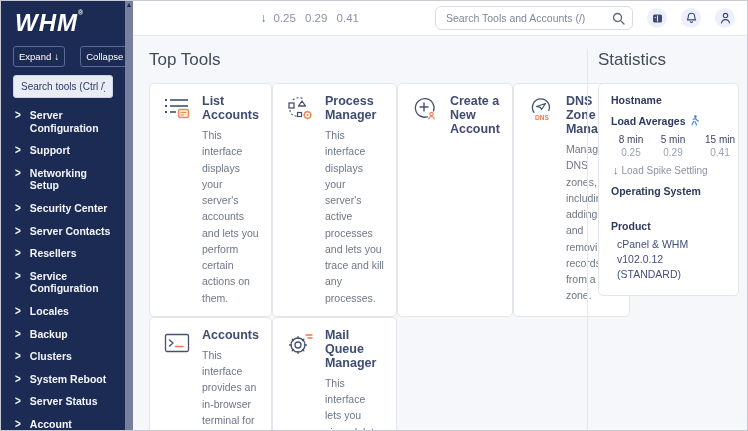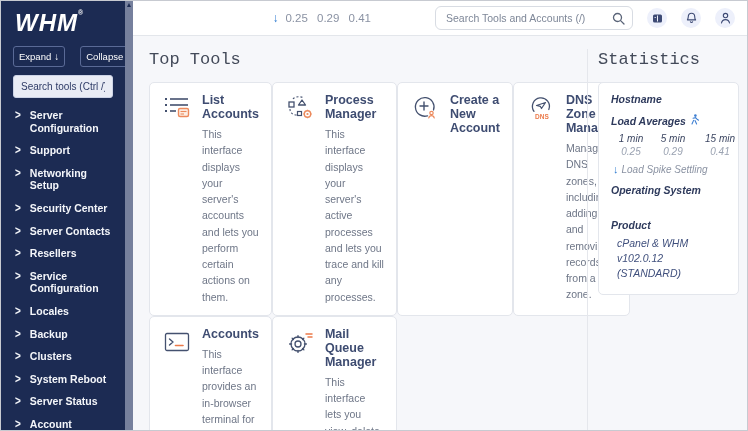--- a/index.html
+++ b/index.html
@@ -25,47 +25,47 @@
   .side-scrollbar .up { display:block; text-align:center; color:#1c2b53; font-size:7px; line-height:8px; }
 
   
   .right { flex:1; display:flex; flex-direction:column; min-width:0; }
 
   
   .topbar { height:35px; flex-shrink:0; background:#fff; border-bottom:1px solid #e3e6eb; display:flex; align-items:center; padding:0 12px; }
   .load-group { margin-left:auto; display:flex; align-items:center; gap:7px; font-size:11.5px; color:#8a92a3; }
   .load-group .blue-arrow { color:#2f7cd1; font-size:12px; }
   .load-values { word-spacing:6px;text-align:right; }
-  .top-search { position:relative; margin-left:16px;padding-left:48px; }
+  .top-search { position:relative; margin-left:28px;padding-left:48px; }
   .top-search input { width:198px; height:24px; border:1px solid #d8dce3; border-radius:6px; font-size:10.5px; padding:0 26px 0 10px; color:#4a5368; font-family:inherit; background:#fff; }
   .top-search input::placeholder { color:#7e8798; opacity:1; }
   .top-search .mag { position:absolute; right:8px; top:5px; }
   .circle-btn { width:20px; height:20px; border-radius:50%; background:#edf0fb; border:none; margin-left:14px; display:flex; align-items:center; justify-content:center; cursor:pointer; flex-shrink:0; }
 
   
   .content { flex:1; background:#f6f7fa; padding:13px 8px 0 16px; overflow:hidden; }
   .cols { display:flex; }
   .main-col { flex:1; padding-right:10px; min-width:0; }
   .stats-col { width:152px; flex-shrink:0; border-left:1px solid #e5e7ec; padding-left:10px; }
-  h2.sec { font-size:17px; font-weight:400; color:#434a59; margin:1px 0 13px;font-family:Liberation Mono, monospace; }
+  h2.sec { font-size:17px; font-weight:400; color:#434a59; margin:1px 0 13px; }
 
   .cards { display:grid; grid-template-columns:1fr 1fr 1fr 1fr; }
   .card { background:#fff; border:1px solid #e3e6ec; border-radius:5px; padding:10px 12px; display:flex; gap:10px; cursor:pointer; }
   .card-icon { width:30px; height:30px; flex-shrink:0; }
   .card-title { font-size:12.5px; font-weight:600; color:#3e4c71; margin-bottom:5px; }
   .card-desc { font-size:10.5px; color:#6e7687; line-height:1.55; }
 
   .divider { border:none; border-top:1px solid #e2e5ea; margin:13px 0 0; }
 
   
-  .stats-card { background:#fff; border:1px solid #e3e6ec; border-radius:5px; padding:10px 12px 12px; font-size:10.5px;font-style:italic; }
+  .stats-card { background:#fff; border:1px solid #e3e6ec; border-radius:5px; padding:10px 12px 12px; font-size:10.5px; }
   .stat-label { font-weight:700; color:#2e3a5c; font-size:10.5px; margin-top:9px; }
   .stat-label:first-child { margin-top:0; }
   .stat-link { color:#40507d; margin:5px 0 0 6px; cursor:pointer; line-height:1.45; }
-  .load-label-row { display:flex; align-items:center; gap:4px; margin-top:9px; }
+  .load-label-row { display:flex; gap:4px; margin-top:9px; }
   .load-table { display:grid; grid-template-columns:34px 38px 44px; gap:2px 6px; margin:6px 0 0 3px; text-align:center; }
   .load-table .h { color:#3a4460; font-size:10px; }
   .load-table .v { color:#9aa2b1; font-size:10px; }
   .load-note { display:flex; align-items:center; gap:3px; color:#8b93a3; font-size:10px; margin:6px 0 0 2px; }
   .load-note .blue-arrow { color:#2f7cd1; font-size:11px; }
   .os-gap { height:14px; }
 </style>
 </head>
 <body>
 
@@ -298,21 +298,21 @@
             <div class="load-label-row">
               <span class="stat-label" style="margin-top:0">Load Averages</span>
               <span>
                 <svg width="9" height="11" viewBox="0 0 9 11" fill="none">
                     <circle cx="5.4" cy="1.6" r="1.3" fill="#3e7fd2"></circle>
                     <path d="M3 4.2l2.6-.6 1.8 2 1.4.6M3.6 6.4L2 10m3-3.4L6.6 10" stroke="#3e7fd2" stroke-width="1.1" stroke-linecap="round"></path>
                   </svg>
               </span>
             </div>
             <div class="load-table">
-              <span class="h">1 min</span>
+              <span class="h">8 min</span>
               <span class="h">5 min</span>
               <span class="h">15 min</span>
               <span class="v">0.25</span>
               <span class="v">0.29</span>
               <span class="v">0.41</span>
             </div>
             <div class="load-note">
               <span class="blue-arrow">↓</span>
               <span>Load Spike Settling</span>
             </div>

